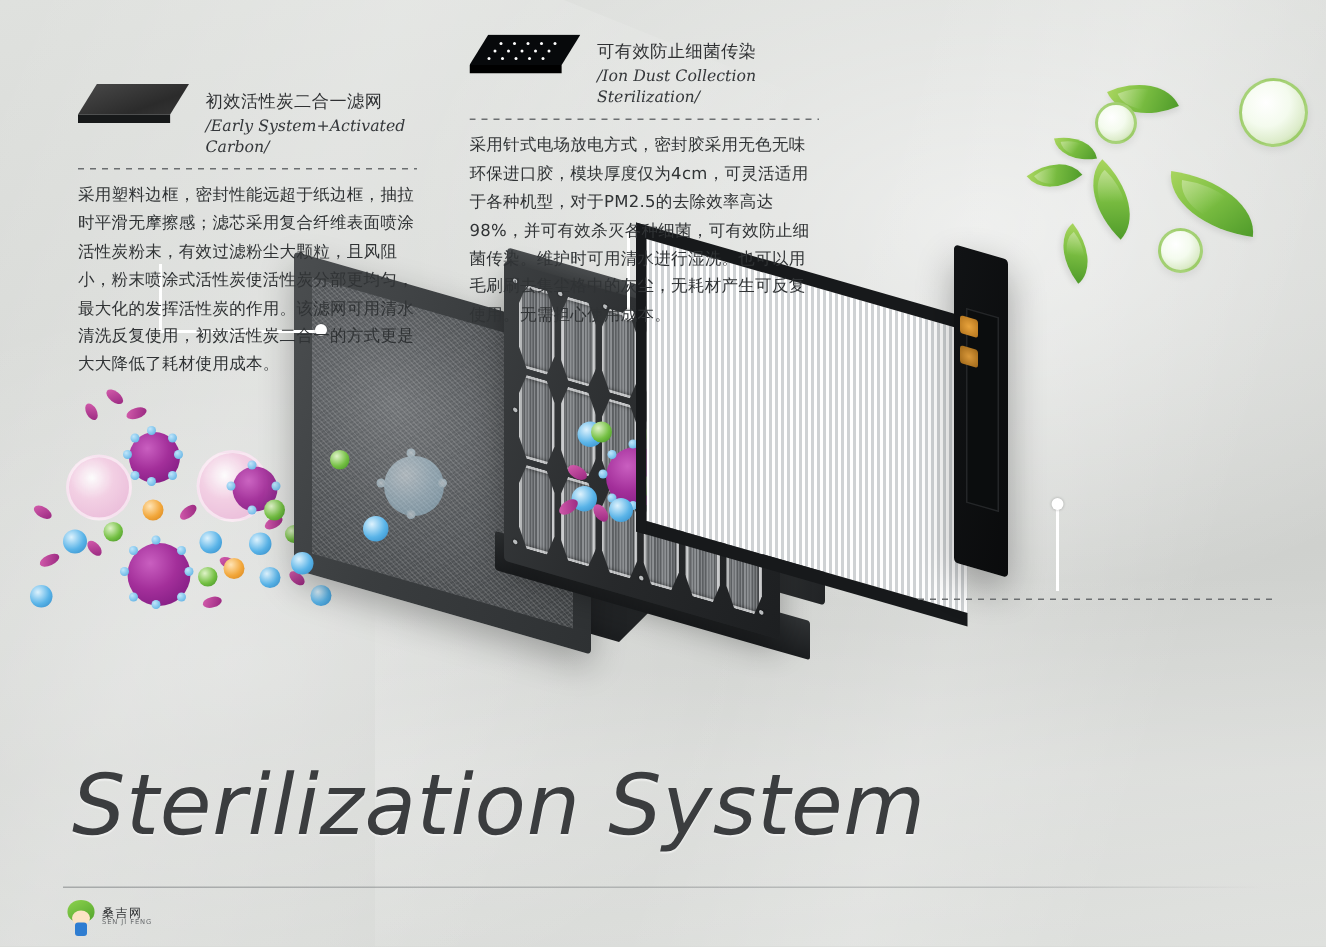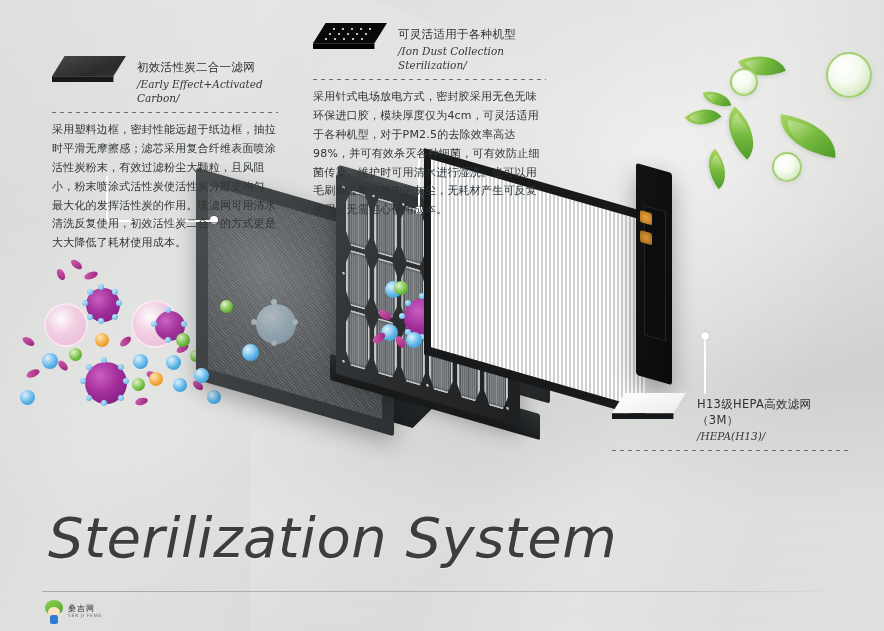--- a/index.html
+++ b/index.html
@@ -354,21 +354,21 @@
   </div>
 
   <div class="callout" id="callout-carbon" style="left:52px;top:56px;width:226px;">
     <div class="co-head">
       <div class="slab carbon">
         <div class="top"></div>
           <div class="side"></div>
       </div>
       <div class="co-titles">
         <div class="co-title-cn">初效活性炭二合一滤网</div>
-        <div class="co-title-en">/Early Effect+Activated Carbon/</div>
+        <div class="co-title-en">/Early System+Activated Carbon/</div>
       </div>
     </div>
     <div class="dashline"></div>
     <div class="co-body">采用塑料边框，密封性能远超于纸边框，抽拉时平滑无摩擦感；滤芯采用复合纤维表面喷涂活性炭粉末，有效过滤粉尘大颗粒，且风阻小，粉末喷涂式活性炭使活性炭分部更均匀，最大化的发挥活性炭的作用。该滤网可用清水清洗反复使用，初效活性炭二合一的方式更是大大降低了耗材使用成本。</div>
   </div>
 
   <div class="callout" id="callout-ion" style="left:313px;top:23px;width:233px;">
     <div class="co-head">
       <div class="slab ion">
         <div class="top"></div>
@@ -385,39 +385,29 @@
           <i style="left:43px;top:10px;"></i>
             <i style="left:52px;top:10px;"></i>
           <i style="left:12px;top:15px;"></i>
             <i style="left:21px;top:15px;"></i>
             <i style="left:30px;top:15px;"></i>
           <i style="left:39px;top:15px;"></i>
             <i style="left:48px;top:15px;"></i>
         </div>
       </div>
       <div class="co-titles">
-        <div class="co-title-cn">可灵活适用于各种机型</div>
+        <div class="co-title-cn">可有效防止细菌传染</div>
         <div class="co-title-en">/Ion Dust Collection Sterilization/</div>
       </div>
     </div>
     <div class="dashline"></div>
     <div class="co-body">采用针式电场放电方式，密封胶采用无色无味环保进口胶，模块厚度仅为4cm，可灵活适用于各种机型，对于PM2.5的去除效率高达98%，并可有效杀灭各种细菌，可有效防止细菌传染。维护时可用清水进行湿洗。也可以用毛刷刷去集尘格中的灰尘，无耗材产生可反复使用。无需担心使用成本。</div>
   </div>
 
   <div class="callout" id="callout-hepa" style="left:612px;top:393px;width:240px;">
-    <div class="co-head">
-      <div class="slab hepa">
-        <div class="top"></div>
-          <div class="side"></div>
-      </div>
-      <div class="co-titles">
-        <div class="co-title-cn">H13级HEPA高效滤网（3M）</div>
-        <div class="co-title-en">/HEPA(H13)/</div>
-      </div>
-    </div>
     <div class="dashline"></div>
   </div>
 
   <div id="page-title">Sterilization System</div>
   <div id="footer-divider"></div>
 
   <div id="brand-logo">
     <div class="mascot">
       <div class="hair"></div>
         <div class="face"></div>

